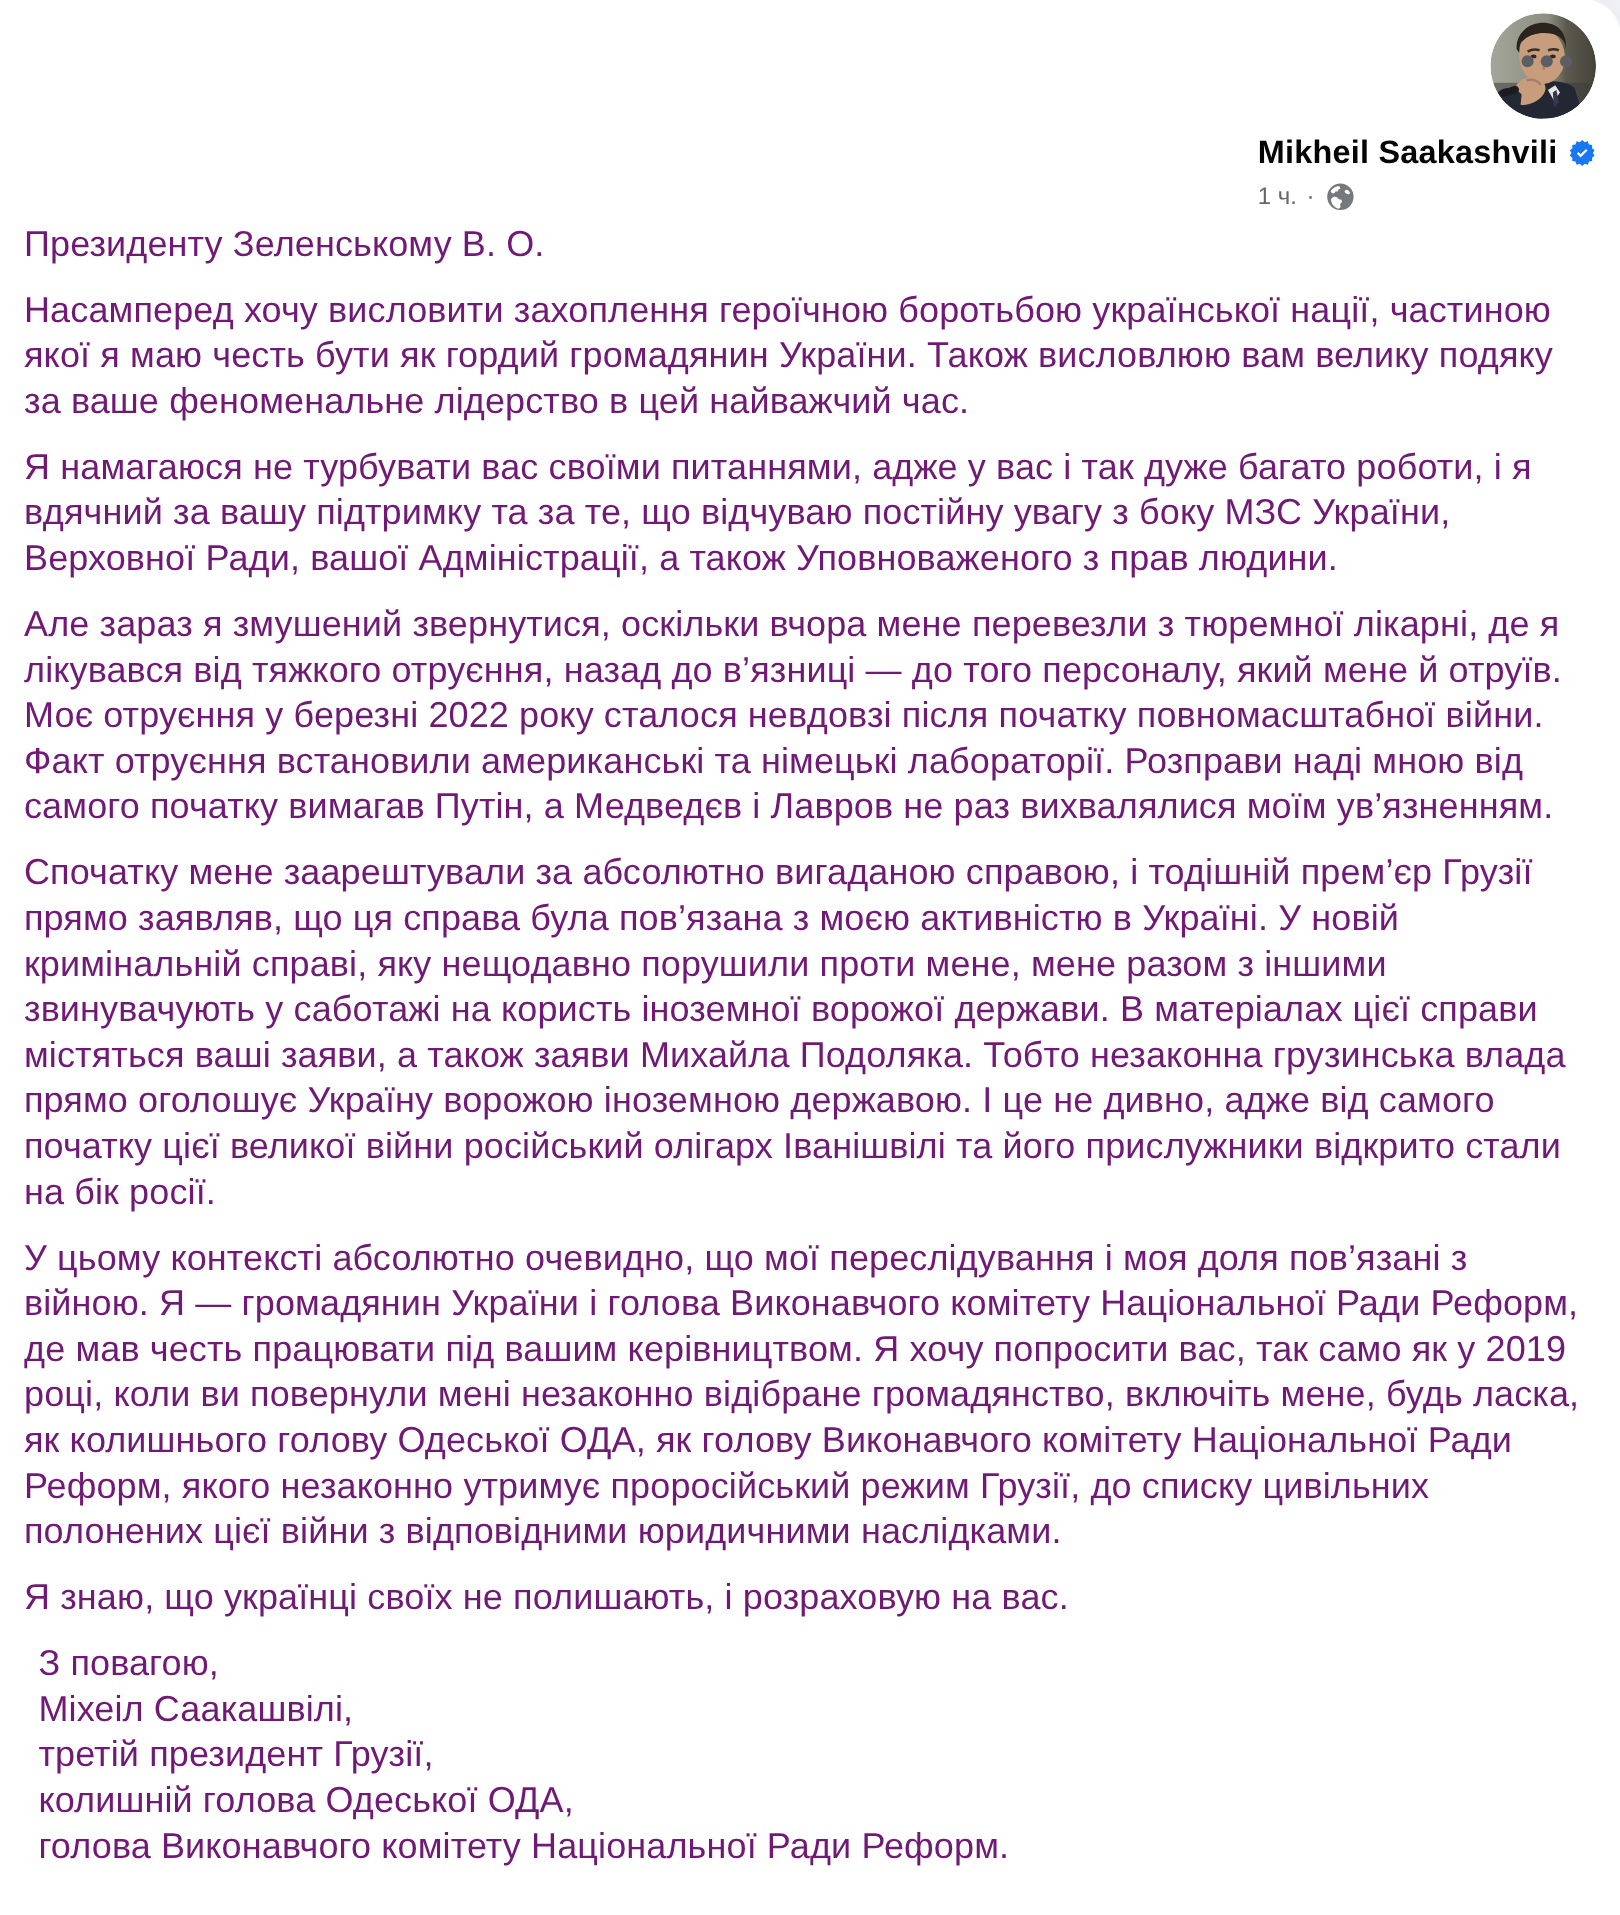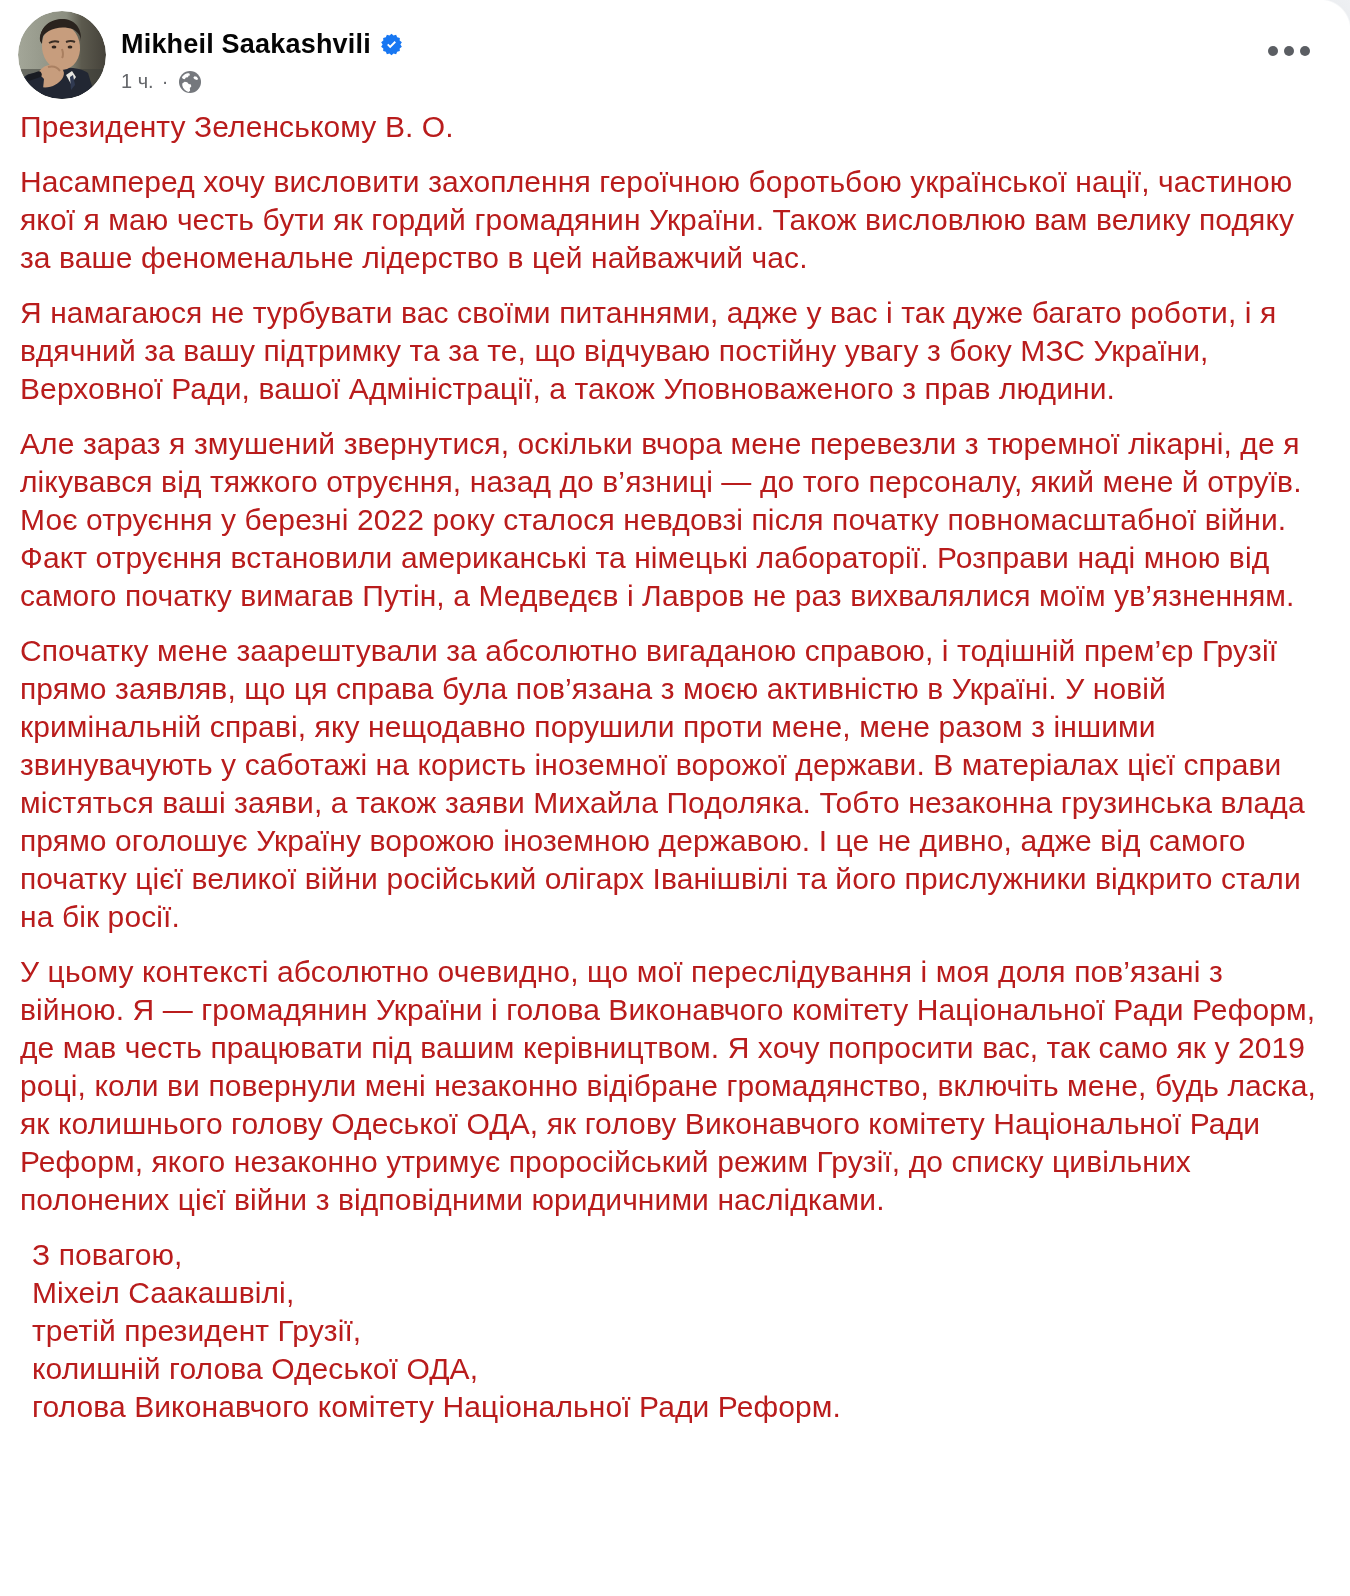--- a/index.html
+++ b/index.html
@@ -24,23 +24,24 @@
     position: absolute;
     top: 0; right: 0;
     width: 30px; height: 30px;
     background: radial-gradient(circle at 0 100%, #ffffff 70%, #eceef1 74%, #eef0f3 100%);
     pointer-events: none;
   }
 
   
   .post-header {
     display: flex;
-    align-items: center;
+    align-items: flex-end;
     padding: 11px 20px 0 18px;
     position: relative;
+    flex-direction: column;
   }
   .avatar {
     width: 88px; height: 88px;
     border-radius: 50%;
     overflow: hidden;
     flex: 0 0 88px;
     cursor: pointer;
   }
   .avatar svg { display: block; width: 100%; height: 100%; }
   .header-info {
@@ -87,21 +88,21 @@
     width: 10px; height: 10px;
     border-radius: 50%;
     background: #5b5e63;
   }
 
   
   .post-text {
     padding: 9px 20px 24px 20px;
     font-size: 30px;
     line-height: 38px;
-    color: #b91c1c;
+    color: #701a75;
     font-weight: 400;
   }
   .post-text p.para {
     margin: 0 0 17px 0;
     white-space: pre-line;
     letter-spacing: 0.1px;
   }
   .post-text p.para:last-child { margin-bottom: 0; margin-left: 12px; }
 </style>
 </head>
@@ -182,19 +183,20 @@
     </button>
   </div>
 
   <div class="post-text">
       <p class="para">Президенту Зеленському В. О.</p>
       <p class="para">Насамперед хочу висловити захоплення героїчною боротьбою української нації, частиною якої я маю честь бути як гордий громадянин України. Також висловлюю вам велику подяку за ваше феноменальне лідерство в цей найважчий час.</p>
       <p class="para">Я намагаюся не турбувати вас своїми питаннями, адже у вас і так дуже багато роботи, і я вдячний за вашу підтримку та за те, що відчуваю постійну увагу з боку МЗС України, Верховної Ради, вашої Адміністрації, а також Уповноваженого з прав людини.</p>
       <p class="para">Але зараз я змушений звернутися, оскільки вчора мене перевезли з тюремної лікарні, де я лікувався від тяжкого отруєння, назад до в’язниці — до того персоналу, який мене й отруїв. Моє отруєння у березні 2022 року сталося невдовзі після початку повномасштабної війни. Факт отруєння встановили американські та німецькі лабораторії. Розправи наді мною від самого початку вимагав Путін, а Медведєв і Лавров не раз вихвалялися моїм ув’язненням.</p>
       <p class="para">Спочатку мене заарештували за абсолютно вигаданою справою, і тодішній прем’єр Грузії прямо заявляв, що ця справа була пов’язана з моєю активністю в Україні. У новій кримінальній справі, яку нещодавно порушили проти мене, мене разом з іншими звинувачують у саботажі на користь іноземної ворожої держави. В матеріалах цієї справи містяться ваші заяви, а також заяви Михайла Подоляка. Тобто незаконна грузинська влада прямо оголошує Україну ворожою іноземною державою. І це не дивно, адже від самого початку цієї великої війни російський олігарх Іванішвілі та його прислужники відкрито стали на бік росії.</p>
       <p class="para">У цьому контексті абсолютно очевидно, що мої переслідування і моя доля пов’язані з війною. Я — громадянин України і голова Виконавчого комітету Національної Ради Реформ, де мав честь працювати під вашим керівництвом. Я хочу попросити вас, так само як у 2019 році, коли ви повернули мені незаконно відібране громадянство, включіть мене, будь ласка, як колишнього голову Одеської ОДА, як голову Виконавчого комітету Національної Ради Реформ, якого незаконно утримує проросійський режим Грузії, до списку цивільних полонених цієї війни з відповідними юридичними наслідками.</p>
+      <p class="para">Я знаю, що українці своїх не полишають, і розраховую на вас.</p>
       <p class="para">З повагою,
 Міхеіл Саакашвілі,
 третій президент Грузії,
 колишній голова Одеської ОДА,
 голова Виконавчого комітету Національної Ради Реформ.</p>
     </div>
 </div>
 
 </body></html>

